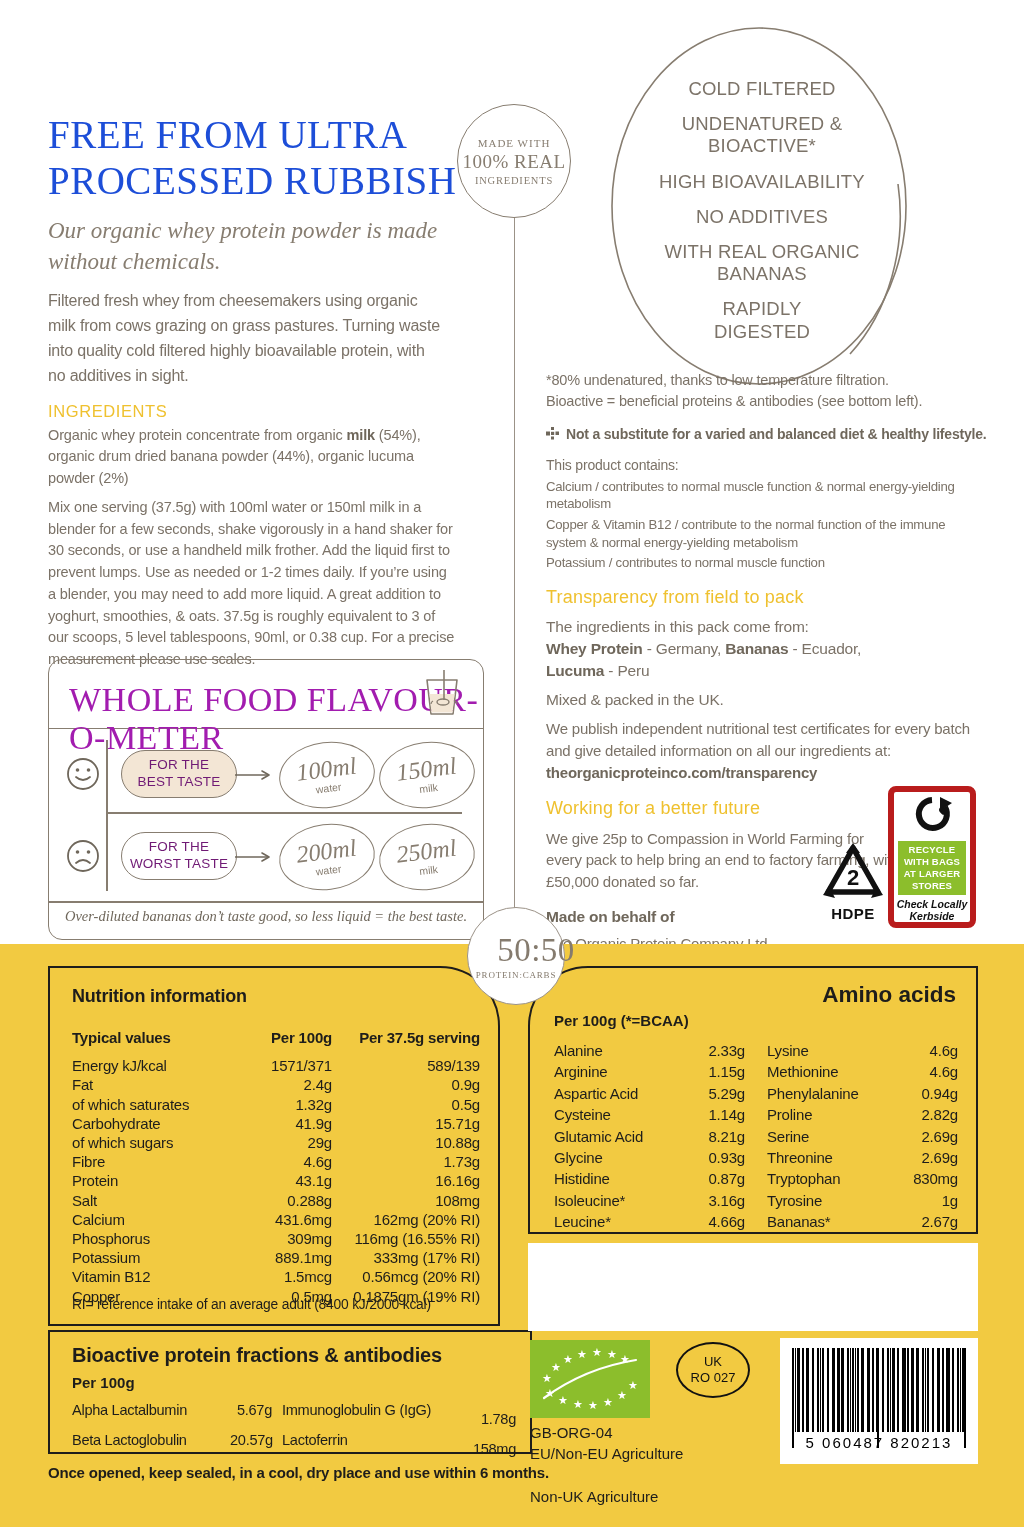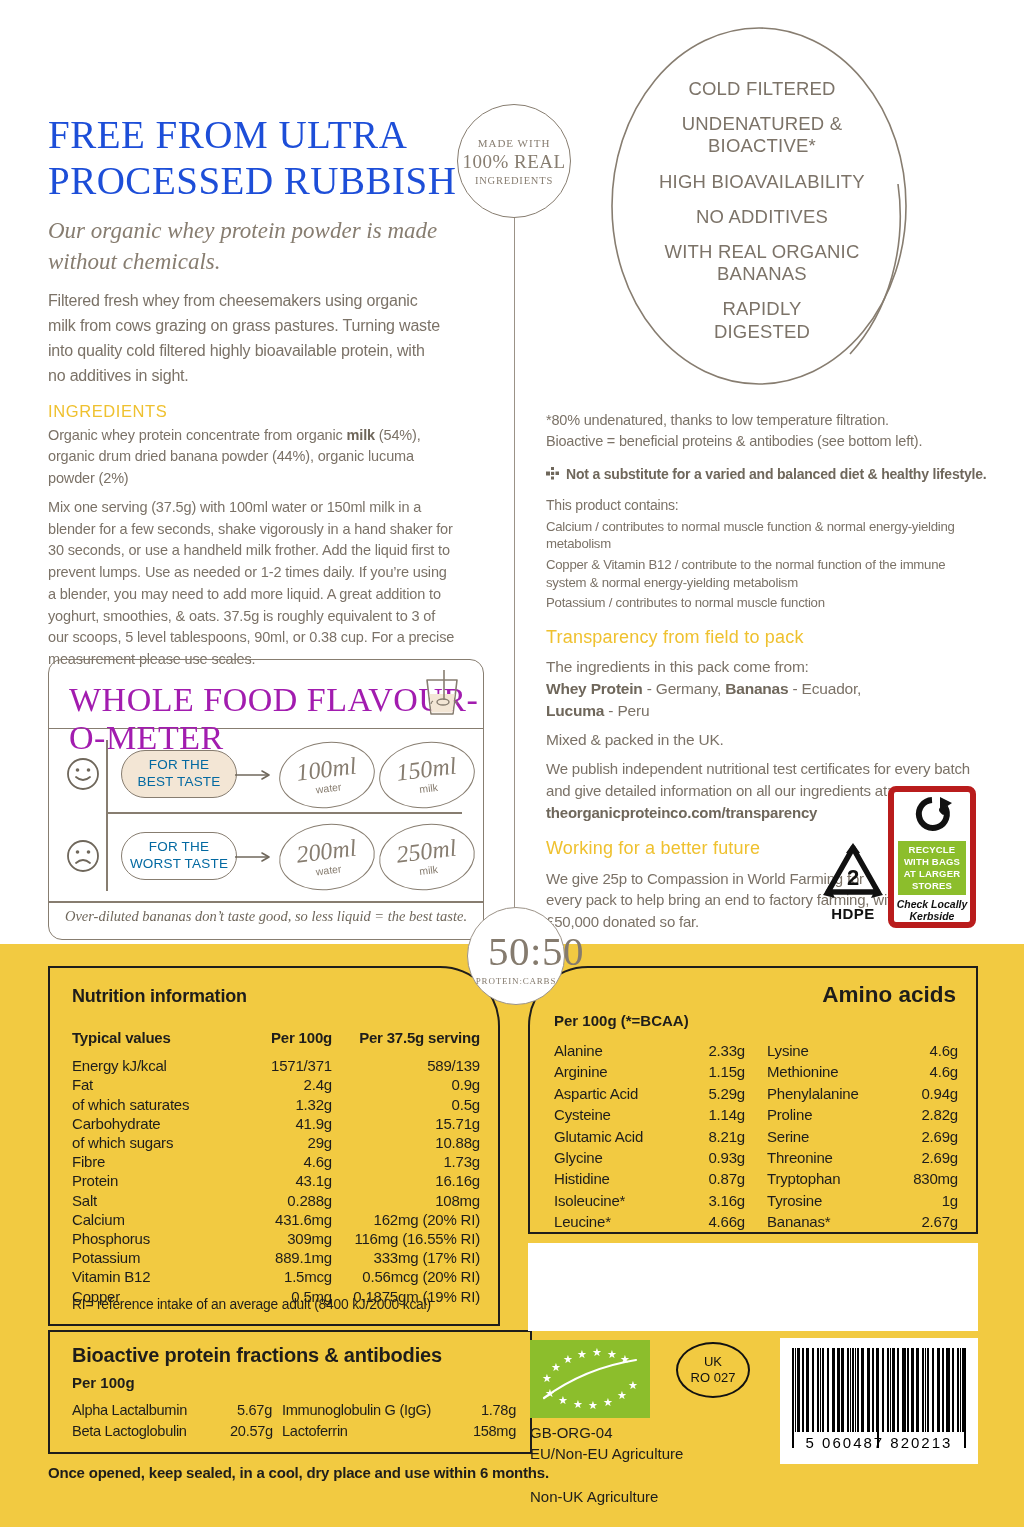--- a/index.html
+++ b/index.html
@@ -21,21 +21,21 @@
   .meter{position:absolute;left:48px;top:659px;width:434px;height:279px;border:1.5px solid #877d70;border-radius:14px;}
   .meter-title-row{position:absolute;left:0;top:0;right:0;height:68px;border-bottom:1.5px solid #877d70;}
   .meter-title{position:absolute;left:20px;top:21px;font-size:34px;letter-spacing:.5px;color:#a21caf;}
   .meter-cup{position:absolute;right:18px;top:8px;}
   .meter-vline{position:absolute;left:57px;top:80px;height:151px;width:1.5px;background:#877d70;}
   .meter-midline{position:absolute;left:57px;top:152px;width:356px;height:1.5px;background:#877d70;}
   .meter-row{position:absolute;left:0;width:434px;height:72px;}
   .face{position:absolute;left:16px;top:18px;}
   .pill{position:absolute;left:72px;top:12px;width:114px;height:46px;border:1.5px solid #877d70;border-radius:24px;
         display:flex;align-items:center;justify-content:center;text-align:center;font-size:13.5px;line-height:1.25;
-        color:#0369a1;white-space:pre-line;letter-spacing:.2px;}
+        color:#701a75;white-space:pre-line;letter-spacing:.2px;}
   .pill.best{background:#f3e6d5;}
   .pill.worst{background:#fff;}
   .m-arrow{position:absolute;left:186px;top:31px;}
   .oval{position:absolute;top:4px;width:94px;height:64px;border:1.3px solid #877d70;border-radius:50%;
         transform:rotate(-7deg);display:flex;flex-direction:column;align-items:center;justify-content:center;color:#877d70;}
   .oval .amt{font-family:"Liberation Serif","DejaVu Serif",serif;font-style:italic;font-size:24px;line-height:1;}
   .oval .liq{font-size:10.5px;margin-top:1px;}
   .meter-note-line{position:absolute;left:0;right:0;top:241px;height:1.5px;background:#877d70;}
   .meter-note{position:absolute;left:0;right:0;top:248px;text-align:center;
               font-family:"Liberation Serif","DejaVu Serif",serif;font-style:italic;font-size:14.5px;color:#6f675b;}
@@ -46,21 +46,21 @@
   .badge .b1{font-size:11px;letter-spacing:1px;}
   .badge .b2{font-size:19px;letter-spacing:.5px;margin:2px 0;}
   .badge .b3{font-size:10.5px;letter-spacing:.8px;}
   .vline{position:absolute;left:514px;top:216px;width:1px;height:693px;background:#9b9287;}
   
   .claims-svg{position:absolute;left:606px;top:24px;}
   .claims-stack{position:absolute;left:628px;top:78px;width:268px;text-align:center;color:#7c7368;}
   .claims-stack .claim{font-size:18.5px;line-height:1.2;letter-spacing:.2px;margin-bottom:13px;white-space:pre-line;}
   
   .right-col{position:absolute;left:546px;top:370px;width:446px;}
-  .rc{font-size:14.5px;line-height:1.45;letter-spacing:-.2px;margin-top:40px;}
+  .rc{font-size:14.5px;line-height:1.45;letter-spacing:-.2px;}
   .footnote{white-space:pre-line;margin-bottom:12px;}
   .nota{display:flex;align-items:flex-start;gap:7px;font-weight:bold;color:#6f675b;font-size:14px;margin-bottom:11px;}
   .nota svg{margin-top:3px;flex:none;}
   .contains-title{font-size:14px;margin-bottom:2px;}
   .contains-item{font-size:13.2px;line-height:1.34;letter-spacing:-.25px;white-space:pre-line;margin-bottom:3px;}
   .sec-head{color:#efc12f;font-size:18px;letter-spacing:.2px;margin:12px 0 6px;}
   .origin{font-size:15.5px;line-height:1.42;}
   .mt7{margin-top:7px;}
   .cert-url{font-weight:bold;color:#6f675b;}
   .made-on{font-weight:bold;color:#6f675b;font-size:15.5px;margin:13px 0 5px;}
@@ -73,21 +73,21 @@
             background:#fff;box-sizing:border-box;text-align:center;}
   .rec-green{margin:2px 4px 0;background:#8cbe2c;color:#fff;font-weight:bold;font-size:9.5px;line-height:1.25;
              padding:3px 0;white-space:pre-line;letter-spacing:.2px;}
   .rec-bottom{margin-top:3px;font-weight:bold;font-size:10.5px;line-height:1.15;color:#111;white-space:pre-line;
               font-style:italic;}
   
   .band{position:absolute;left:0;top:944px;width:1024px;height:583px;background:#f2ca41;color:#1e1d1b;}
   .circle5050{position:absolute;left:467px;top:-37px;width:96px;height:96px;border-radius:50%;background:#fff;
               border:1px solid #9b9287;z-index:3;display:flex;flex-direction:column;align-items:center;justify-content:center;
               color:#857b6e;font-family:"Liberation Serif","DejaVu Serif",serif;}
-  .circle5050 .ratio{font-size:41px;letter-spacing:.5px;margin-left:40px;}
+  .circle5050 .ratio{font-size:33px;letter-spacing:.5px;margin-left:40px;}
   .circle5050 .lbl{font-size:9px;letter-spacing:.8px;margin-top:1px;}
   .nbox{position:absolute;box-sizing:border-box;border:2px solid #1e1d1b;}
   .nutri{left:48px;top:22px;width:452px;height:360px;border-top-right-radius:60px;}
   .nutri-title{position:absolute;left:22px;top:18px;font-size:18px;font-weight:bold;letter-spacing:-.2px;}
   .nutri-grid{position:absolute;left:22px;top:60px;right:18px;}
   .ngrid-row{display:grid;grid-template-columns:152px 108px 1fr;font-size:15px;line-height:19.2px;letter-spacing:-.2px;}
   .ngrid-row .c2,.ngrid-row .c3{text-align:right;}
   .ngrid-head{font-weight:bold;margin-bottom:9px;}
   .ri-note{position:absolute;left:22px;bottom:12px;font-size:13.8px;letter-spacing:-.2px;}
   .amino{left:528px;top:22px;width:450px;height:268px;border-top-left-radius:60px;}
@@ -95,21 +95,21 @@
   .amino-per{position:absolute;left:24px;top:44px;font-weight:bold;font-size:15px;}
   .amino-cols{position:absolute;left:24px;top:72px;right:18px;display:flex;gap:22px;}
   .amino-col{flex:1;}
   .agrid-row{display:grid;grid-template-columns:1fr auto;font-size:15px;line-height:21.4px;letter-spacing:-.2px;}
   .agrid-row .v{text-align:right;}
   .bio{left:48px;top:386px;width:484px;height:124px;}
   .bio-title{position:absolute;left:22px;top:12px;font-size:20px;font-weight:bold;letter-spacing:-.2px;}
   .bio-per{position:absolute;left:22px;top:42px;font-weight:bold;font-size:15px;}
   .bio-rows{position:absolute;left:22px;top:68px;right:14px;}
   .bio-row{display:grid;grid-template-columns:158px 52px 190px 1fr;font-size:14.6px;line-height:21px;letter-spacing:-.3px;}
-  .bio-row .v{text-align:right;padding-right:10px;} .bio-row .v2{text-align:right;padding-right:0;}
+  .bio-row .v{text-align:right;padding-right:10px;} .bio-row .v2{text-align:right;padding-right:0;margin-top:9px;}
   .once-note{position:absolute;left:48px;top:520px;font-weight:bold;font-size:15px;letter-spacing:-.2px;}
   .white-rect{position:absolute;left:528px;top:299px;width:450px;height:88px;background:#fff;}
   .eu-logo{position:absolute;left:530px;top:396px;}
   .org-codes{position:absolute;left:530px;top:478px;font-size:15px;line-height:1.4;}
   .nonuk{position:absolute;left:530px;top:544px;font-size:15px;}
   .uk-oval{position:absolute;left:676px;top:398px;width:74px;height:56px;border:2px solid #111;border-radius:50%;
            box-sizing:border-box;display:flex;flex-direction:column;align-items:center;justify-content:center;
            font-size:13px;line-height:1.2;color:#111;}
   .barcode{position:absolute;left:780px;top:394px;width:198px;height:126px;background:#fff;}
   .bars{position:absolute;left:12px;top:10px;width:174px;height:84px;

